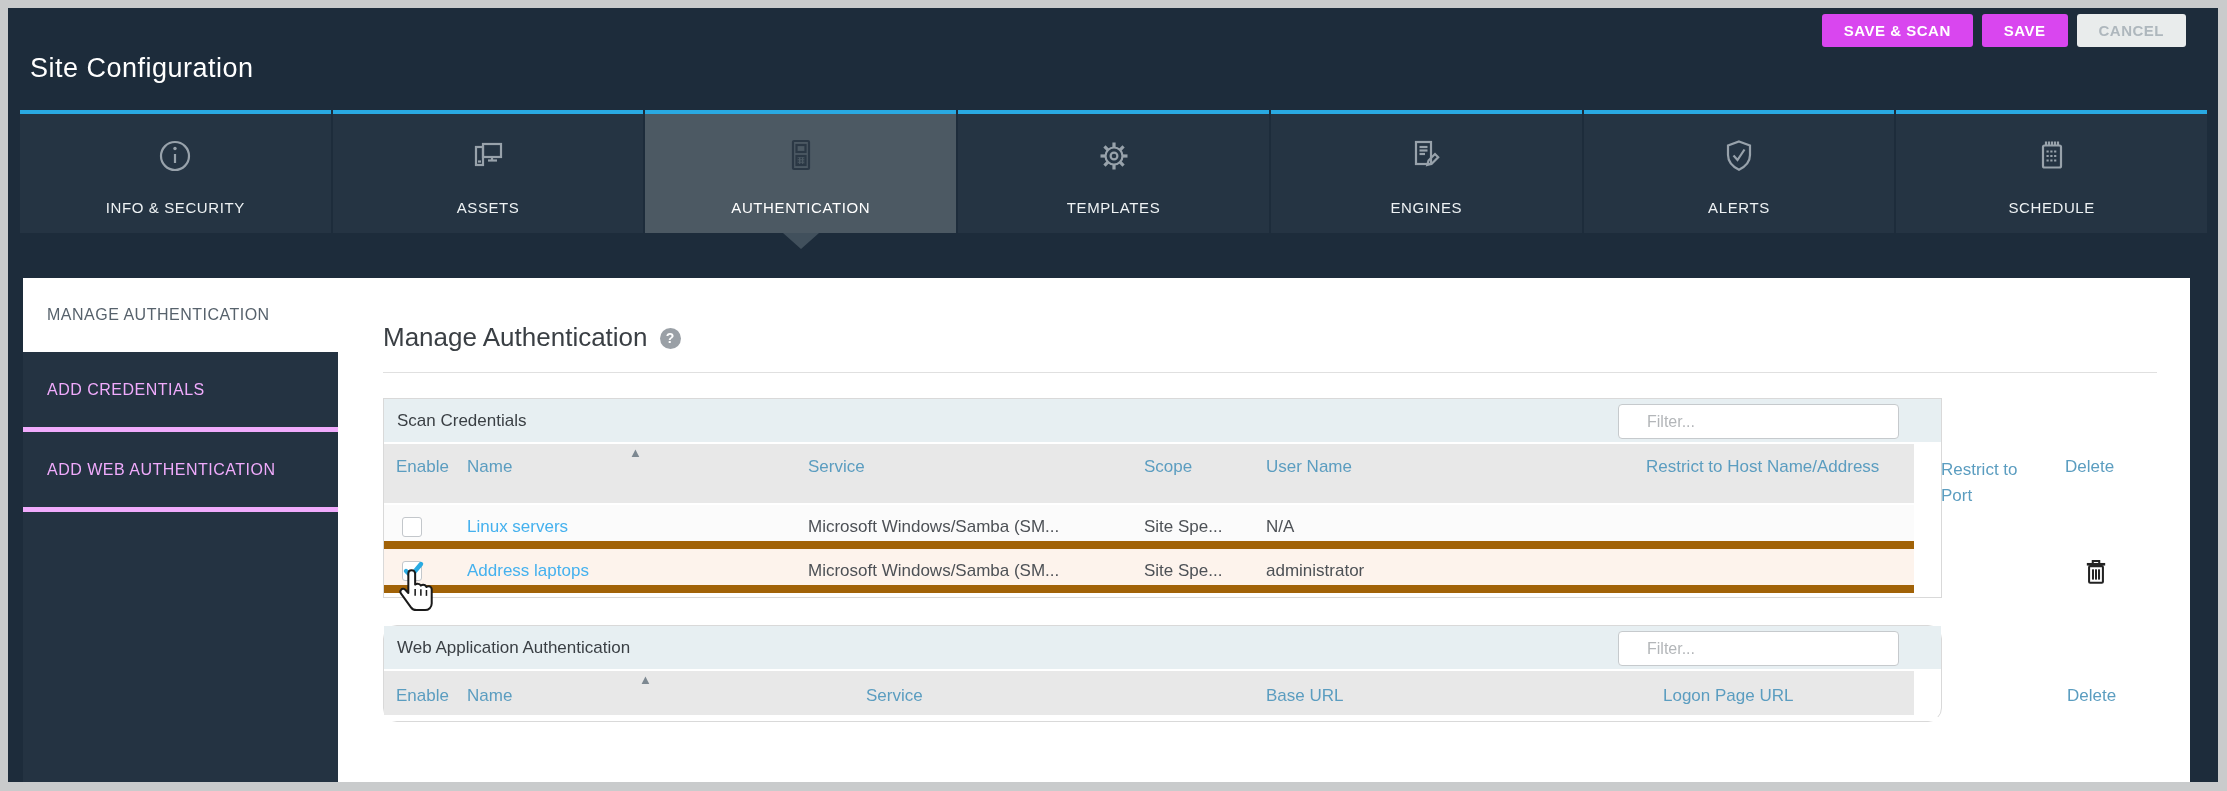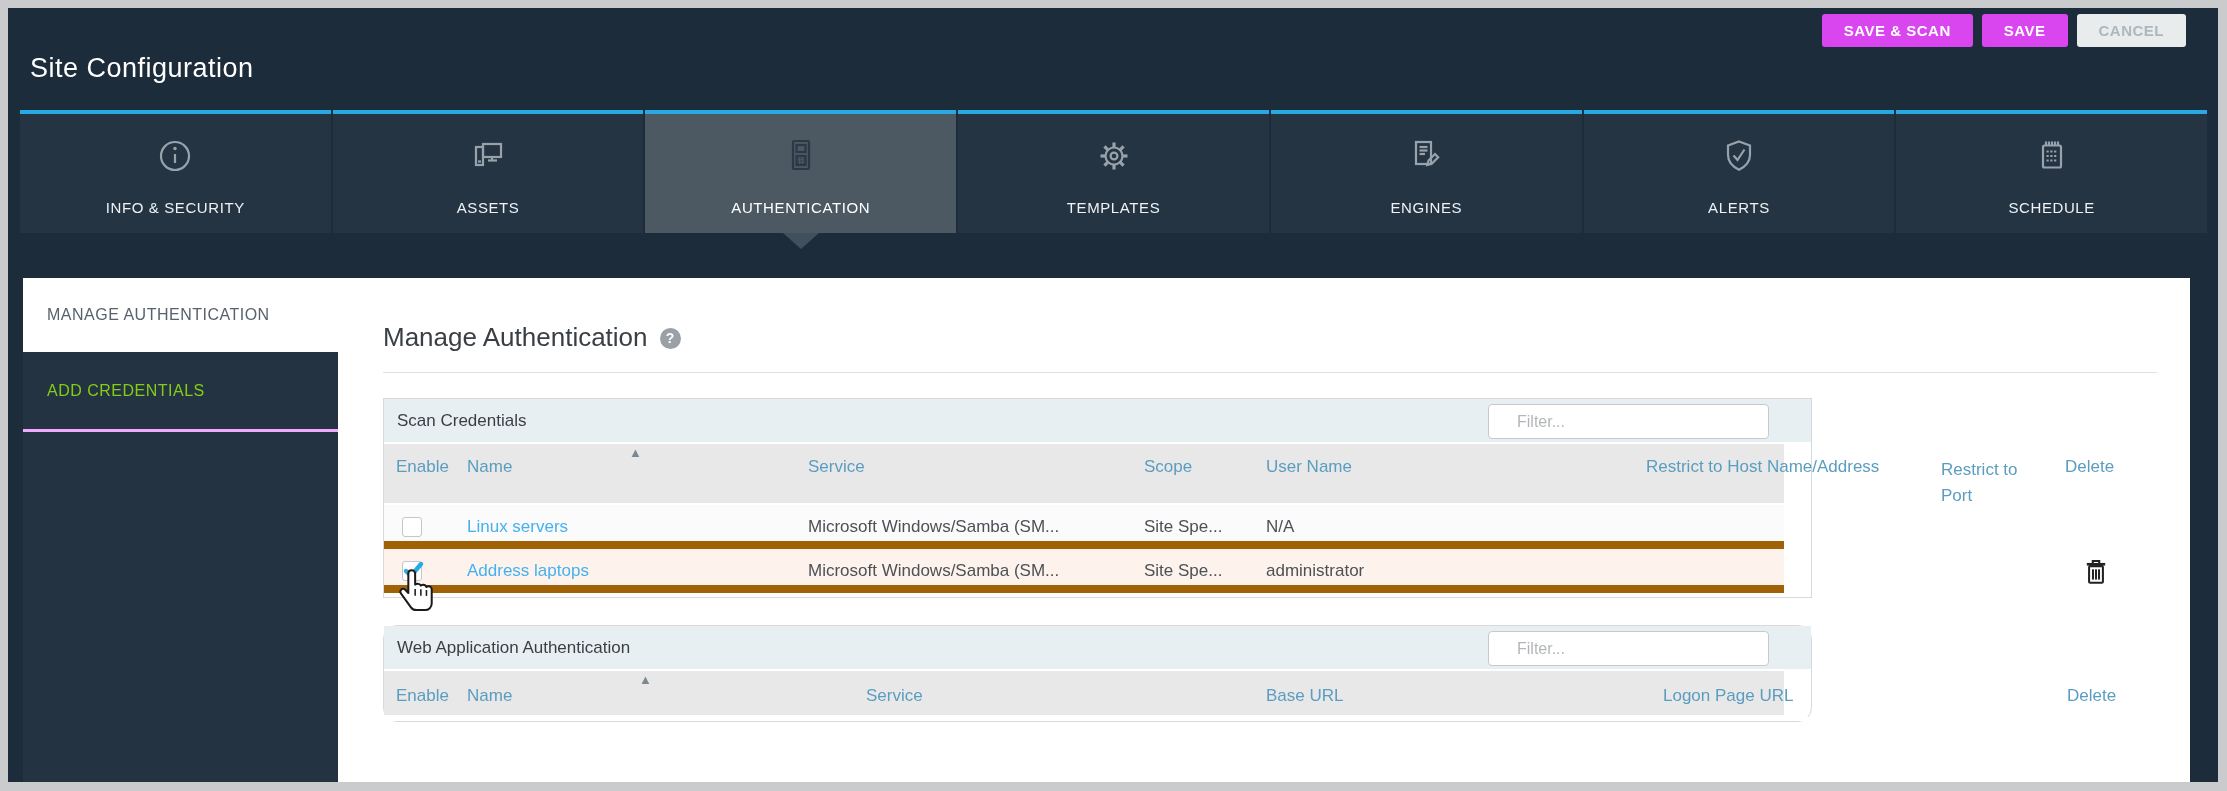--- a/index.html
+++ b/index.html
@@ -24,34 +24,34 @@
   .tab-label { font-size:15px; color:#eef2f4; letter-spacing:0.6px; font-weight:400; }
   .tab.selected .tab-label { color:#ffffff; }
   .tab svg { stroke:#98a2ab; fill:none; stroke-width:2.2; }
   .tab.selected svg { stroke:#2b3845; }
   .caret { position:absolute; left:775px; top:225px; width:0; height:0;
            border-left:18px solid transparent; border-right:18px solid transparent; border-top:16px solid #41505c; }
 
   
   .sidebar { position:absolute; left:15px; top:270px; width:315px; height:504px; background:#243342; }
   .side-item { position:relative; height:80px; display:flex; align-items:center; padding-left:24px;
-               font-size:16px; letter-spacing:0.5px; font-weight:500; color:#84cc16; cursor:pointer;
-               border-bottom:3px solid #f0abfc; }
+               font-size:16px; letter-spacing:0.5px; font-weight:500; color:#f0abfc; cursor:pointer;
+               border-bottom:5px solid #f0abfc; }
   .side-item.first { height:74px; }
   .side-item.selected { background:#ffffff; color:#57626c; border-bottom:none; }
 
   
   .content { position:absolute; left:330px; top:270px; width:1852px; height:504px; background:#ffffff; }
   .page-heading { position:absolute; left:45px; top:44px; font-size:26px; color:#3a3f44; font-weight:400; }
   .help { display:inline-block; width:21px; height:21px; margin-left:12px; border-radius:50%;
           background:#9aa0a6; color:#ffffff; font-size:14px; font-weight:bold; text-align:center;
           line-height:21px; vertical-align:3px; cursor:pointer; }
   .divider { position:absolute; left:45px; top:94px; width:1774px; height:1px; background:#e0e0e0; }
 
-  .tbl { position:absolute; left:45px; width:1429px; background:#ffffff; border:1px solid #d9d9d9; }
+  .tbl { position:absolute; left:45px; width:1559px; background:#ffffff; border:1px solid #d9d9d9; }
   .tbl-scan { top:120px; }
   .tbl-web  { top:347px;border-radius:14px; }
 
   .band { position:relative; height:45px; background:#e7eff2; border-bottom:2px solid #ffffff;
           display:flex; align-items:center; padding-left:13px; font-size:17px; color:#3a3f44; }
   .filter { position:absolute; right:42px; top:5px; width:281px; height:35px; border:1px solid #c6cacd;
             border-radius:4px; padding:0 28px; font-family:inherit; font-size:16px; color:#4d5156; background:#fff; }
   .filter::placeholder { color:#b3b6b9; }
 
   .thead { position:relative; height:61px; margin-right:27px; background:#e8e8e8; border-bottom:2px solid #ffffff;
@@ -170,20 +170,21 @@
           <line x1="16.5" y1="26.5" x2="27.5" y2="26.5" stroke-dasharray="2.2 1.6"></line>
         </svg></span>
         <span class="tab-label">SCHEDULE</span>
       </div>
     </div>
     <div class="caret"></div>
 
     <div class="sidebar">
       <div class="side-item first selected">MANAGE AUTHENTICATION</div>
       <div class="side-item">ADD CREDENTIALS</div>
+      <div class="side-item">ADD WEB AUTHENTICATION</div>
     </div>
 
     <div class="content">
       <div class="page-heading"><span>Manage Authentication</span><span class="help">?</span></div>
       <div class="divider"></div>
 
       <div class="tbl tbl-scan">
         <div class="band">
           <span>Scan Credentials</span>
           <input class="filter" placeholder="Filter..." style="">

